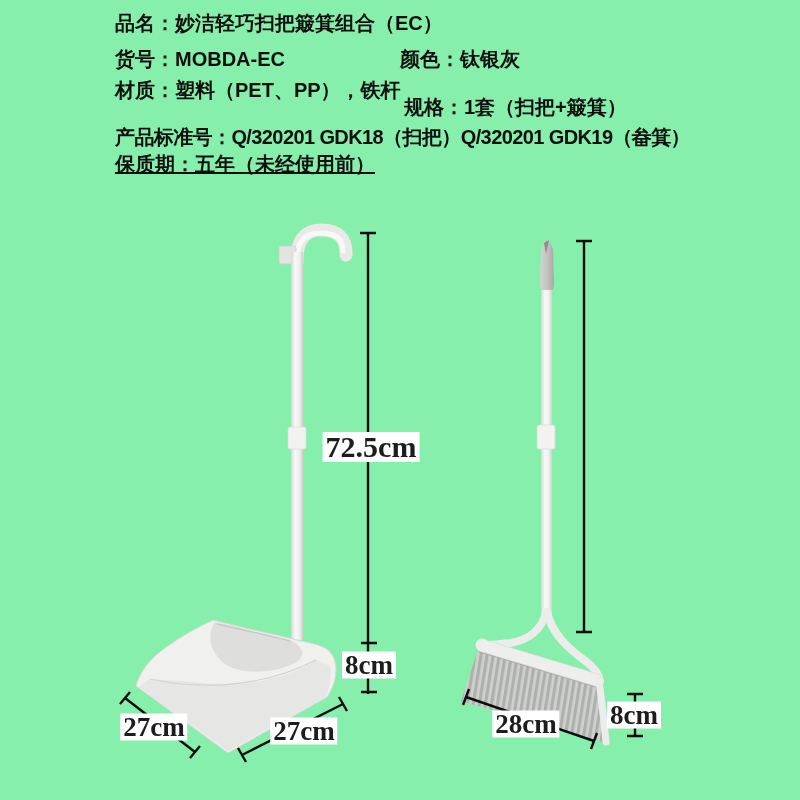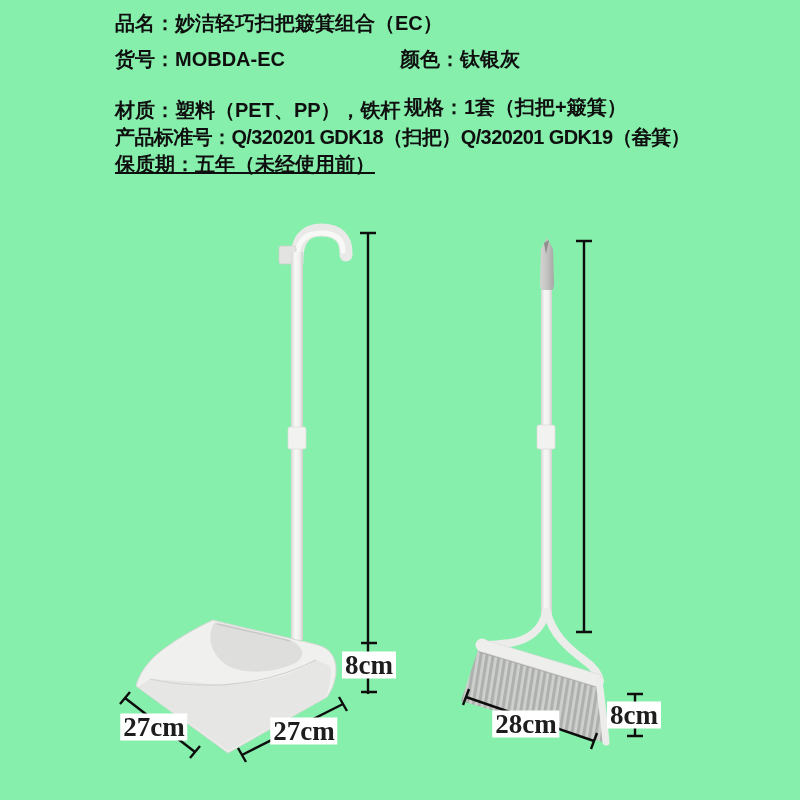--- a/index.html
+++ b/index.html
@@ -22,21 +22,21 @@
   <div>
     <div class="pair" style="left:115px;top:12px;">
       <span>品名：</span><span>妙洁轻巧扫把簸箕组合（EC）</span>
     </div>
     <div class="pair" style="left:115px;top:48px;">
       <span>货号：</span><span>MOBDA-EC</span>
     </div>
     <div class="pair" style="left:400px;top:48px;">
       <span>颜色：</span><span>钛银灰</span>
     </div>
-    <div class="pair" style="left:115px;top:99px;text-align:right;">
+    <div class="pair" style="left:115px;top:79px;text-align:right;">
       <span>材质：</span><span>塑料（PET、PP），铁杆</span>
     </div>
     <div class="pair" style="left:404px;top:96px;">
       <span>规格：</span><span>1套（扫把+簸箕）</span>
     </div>
     <div class="pair tight" style="left:115px;top:118px;">
       <span>产品标准号：</span><span>Q/320201 GDK18（扫把）Q/320201 GDK19（畚箕）</span>
     </div>
     <div class="pair" style="left:115px;top:153px;text-decoration:underline;">
       <span>保质期：</span><span>五年（未经使用前）</span>
@@ -119,18 +119,19 @@
       <path d="M576,241 H592 M576,632 H592"></path>
 
       <path d="M466,697 L594,741"></path>
       <path d="M463,705 L469,689 M591,749 L597,733"></path>
 
       <path d="M635,694 V736"></path>
       <path d="M627,694 H643 M627,736 H643"></path>
     </g>
   </svg>
 
+  <span class="dim s30" style="left:371px;top:447px;">72.5cm</span>
   <span class="dim s27" style="left:369px;top:665px;">8cm</span>
   <span class="dim s27" style="left:154px;top:727px;">27cm</span>
   <span class="dim s27" style="left:304px;top:731px;">27cm</span>
   <span class="dim s27" style="left:526px;top:724px;">28cm</span>
   <span class="dim s27" style="left:634px;top:715px;">8cm</span>
 </div>
 
 </body></html>

